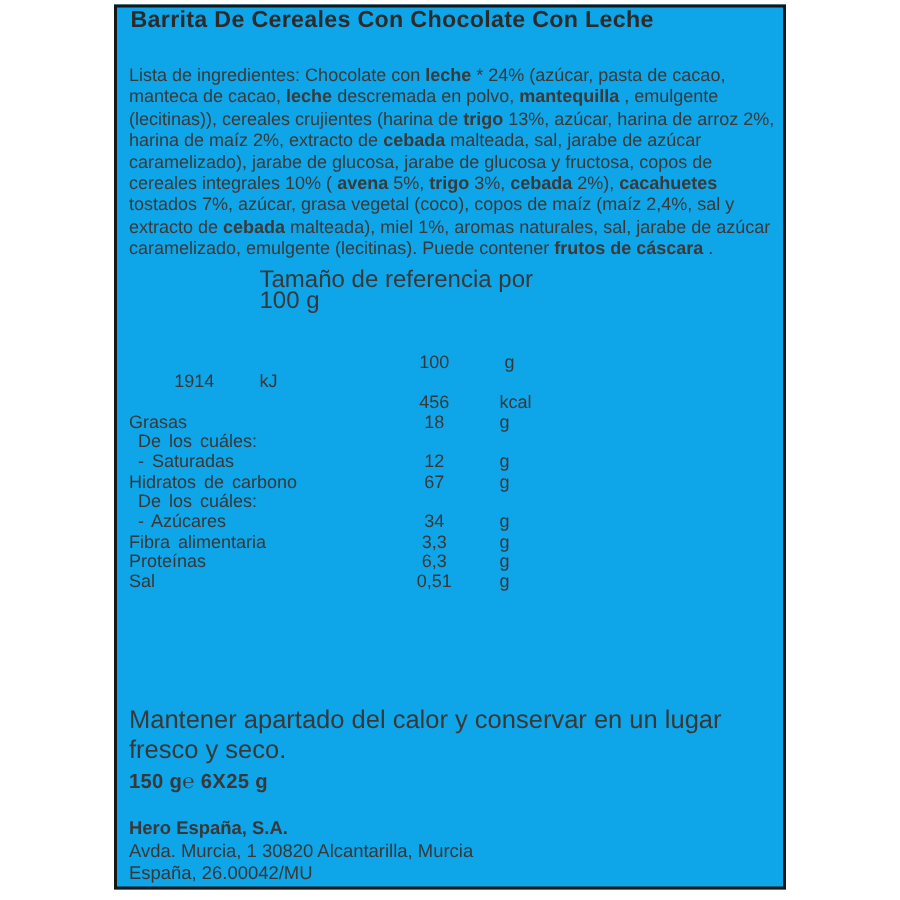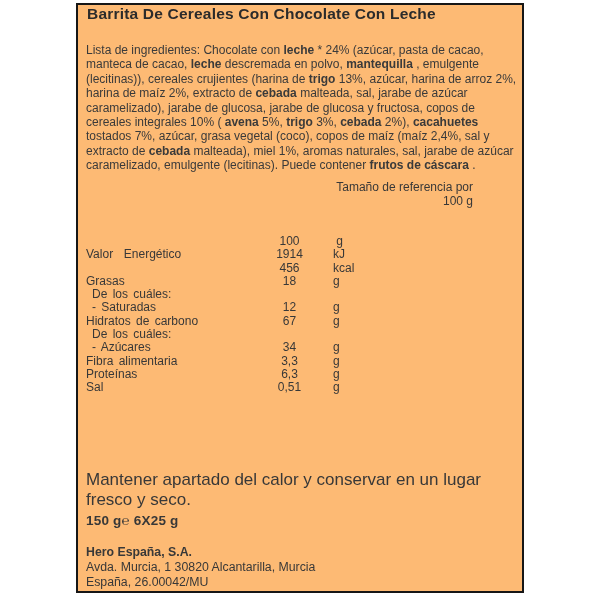--- a/index.html
+++ b/index.html
@@ -4,36 +4,36 @@
 <title>Label</title>
 <style>
   html,body{margin:0;padding:0;}
   body{
     width:600px;height:600px;position:relative;background:#ffffff;
     font-family:"Liberation Sans","DejaVu Sans",sans-serif;
     color:#383838;
   }
   .label-box{
     position:absolute;left:76px;top:3px;width:444px;height:586px;
-    border:2px solid #161616;background:#fdba74;
+    border:2px solid #161616;background:#0ea5e9;
   }
   .label-box > div{position:absolute;}
   .b{font-weight:bold;}
   .product-title{
     left:9px;top:0px;width:430px;
     font-size:15.5px;font-weight:bold;letter-spacing:0.2px;color:#2b2b2b;
     white-space:nowrap;
   }
   .ingredients{
     left:8px;top:16px;width:437px;
     font-size:12px;line-height:14.4px;letter-spacing:0;color:#3a3a3a;margin-top:22px;
   }
   .serving{
-    left:95px;top:175px;width:300px;text-align:right;
-    font-size:12px;line-height:14px;
+    left:95px;top:175px;width:300px;text-align:left;
+    font-size:16px;line-height:14px;
   }
   .ntable{left:0;top:230px;width:444px;}
   .nrow{
     display:flex;height:13.3px;line-height:13.3px;
     font-size:12px;padding-left:8px;
   }
   .nlabel{
     flex:0 0 160px;white-space:pre;word-spacing:2px;box-sizing:border-box;
   }
   .nlabel.indented{padding-left:6px;}
@@ -61,21 +61,20 @@
     <div>100 g</div>
   </div>
 
   <div class="ntable">
     <div class="nrow">
       <span class="nlabel"></span>
         <span class="nval"><span class="nnum">100</span><span class="nunit"> g</span></span>
     </div>
     <div>
   <div class="nrow">
-    <span class="nlabel">Valor  Energético</span>
           <span class="nval"><span class="nnum">1914</span><span class="nunit">kJ</span></span>
   </div>
 
   <div class="nrow">
     <span class="nlabel"></span>
           <span class="nval"><span class="nnum">456</span><span class="nunit">kcal</span></span>
   </div>
 
   <div class="nrow">
     <span class="nlabel">Grasas</span>

